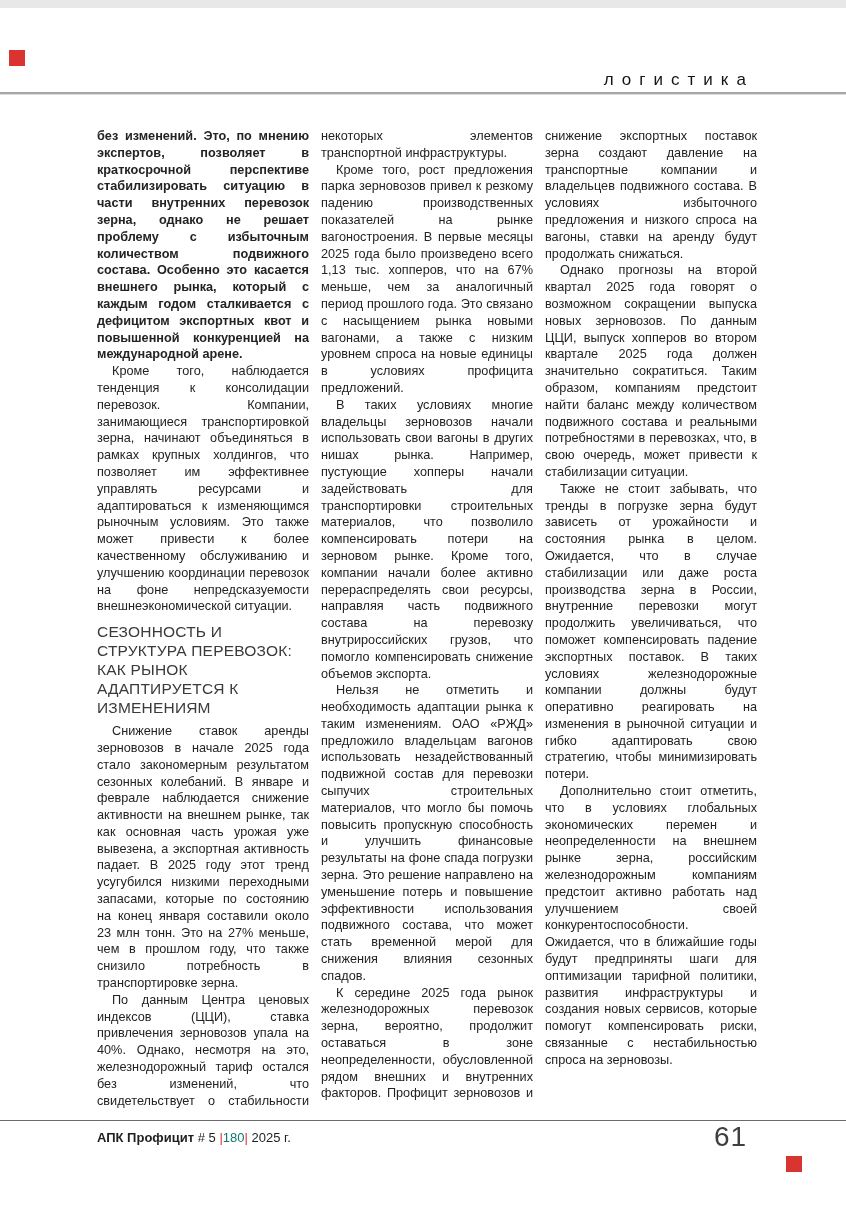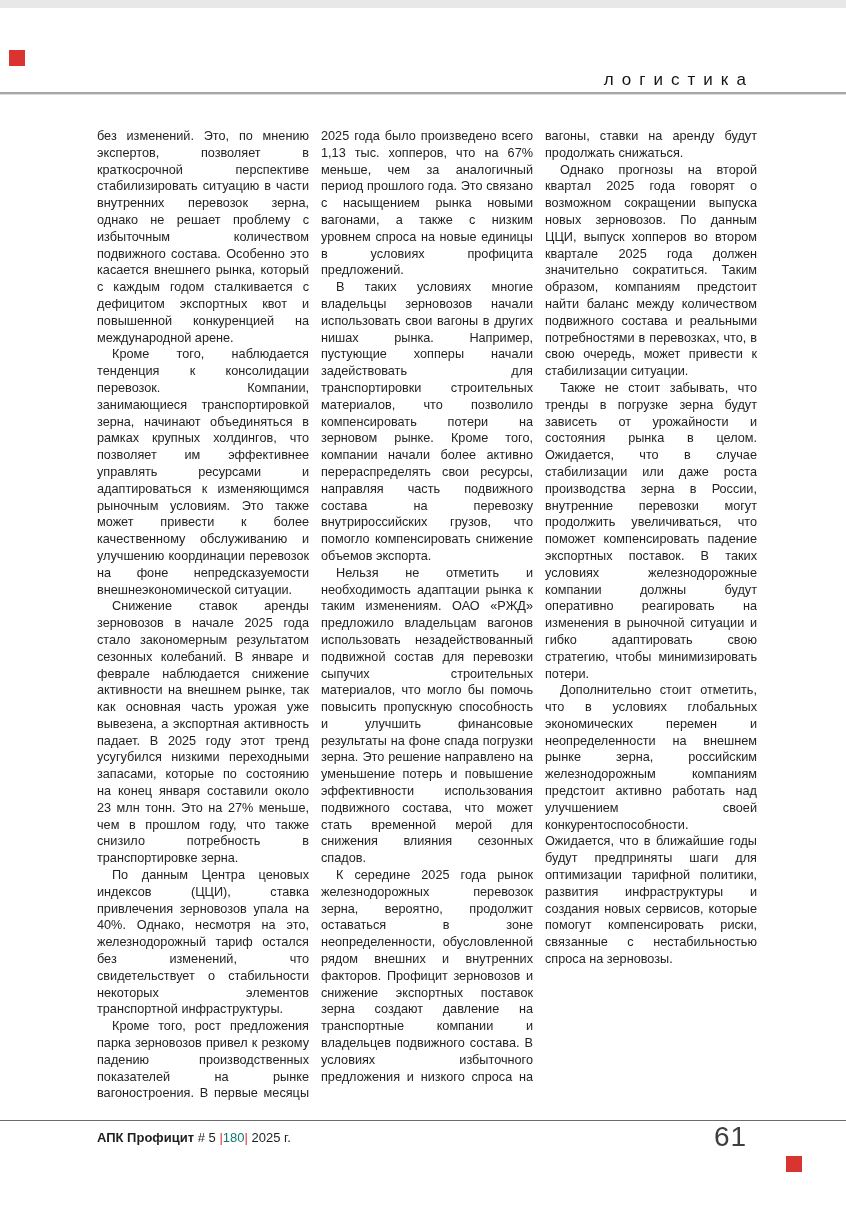--- a/index.html
+++ b/index.html
@@ -34,21 +34,21 @@
     position:absolute; left:97px; top:120px;
     width:660px; height:982px;
     column-count:3; column-gap:12px; column-fill:auto;
     font-size:12.7px; line-height:16.8px;
     text-align:justify;
     color:#232323;
     overflow:hidden;
     hyphens:auto;
   }
   .article p { margin:0; text-indent:15px; }
-  .article p.no-indent { text-indent:0; }
+  .article p.no-indent { text-indent:0;font-weight:bold; }
   .section-heading {
     font-size:15.5px; line-height:19px;
     font-weight:400; color:#3a3a3a;
     text-align:left; text-indent:0;
     margin:7px 0 6px 0;
     letter-spacing:0.2px;
   }
 
   
   .bottom-rule {
@@ -72,20 +72,21 @@
 
 <div class="page">
 
   <div class="corner-square top-left" style="background: rgb(217, 52, 48);"></div>
   <div class="section-header">логистика</div>
   <div class="top-rule"></div>
 
   <div class="article">
     <p class="no-indent">без изменений. Это, по мнению экспертов, позволяет в краткосрочной перспективе стабилизировать ситуацию в части внутренних перевозок зерна, однако не решает проблему с избыточным количеством подвижного состава. Особенно это касается внешнего рынка, который с каждым годом сталкивается с дефицитом экспортных квот и повышенной конкуренцией на международной арене.</p>
     <p>Кроме того, наблюдается тенденция к консолидации перевозок. Компании, занимающиеся транспортировкой зерна, начинают объединяться в рамках крупных холдингов, что позволяет им эффективнее управлять ресурсами и адаптироваться к изменяющимся рыночным условиям. Это также может привести к более качественному обслуживанию и улучшению координации перевозок на фоне непредсказуемости внешнеэкономической ситуации.</p>
+    <h2 class="section-heading" style="color: rgb(58, 58, 58);">СЕЗОННОСТЬ И СТРУКТУРА ПЕРЕВОЗОК: КАК РЫНОК АДАПТИРУЕТСЯ К ИЗМЕНЕНИЯМ</h2>
     <p>Снижение ставок аренды зерновозов в начале 2025 года стало закономерным результатом сезонных колебаний. В январе и феврале наблюдается снижение активности на внешнем рынке, так как основная часть урожая уже вывезена, а экспортная активность падает. В 2025 году этот тренд усугубился низкими переходными запасами, которые по состоянию на конец января составили около 23 млн тонн. Это на 27% меньше, чем в прошлом году, что также снизило потребность в транспортировке зерна.</p>
     <p>По данным Центра ценовых индексов (ЦЦИ), ставка привлечения зерновозов упала на 40%. Однако, несмотря на это, железнодорожный тариф остался без изменений, что свидетельствует о стабильности некоторых элементов транспортной инфраструктуры.</p>
     <p>Кроме того, рост предложения парка зерновозов привел к резкому падению производственных показателей на рынке вагоностроения. В первые месяцы 2025 года было произведено всего 1,13 тыс. хопперов, что на 67% меньше, чем за аналогичный период прошлого года. Это связано с насыщением рынка новыми вагонами, а также с низким уровнем спроса на новые единицы в условиях профицита предложений.</p>
     <p>В таких условиях многие владельцы зерновозов начали использовать свои вагоны в других нишах рынка. Например, пустующие хопперы начали задействовать для транспортировки строительных материалов, что позволило компенсировать потери на зерновом рынке. Кроме того, компании начали более активно перераспределять свои ресурсы, направляя часть подвижного состава на перевозку внутрироссийских грузов, что помогло компенсировать снижение объемов экспорта.</p>
     <p>Нельзя не отметить и необходимость адаптации рынка к таким изменениям. ОАО «РЖД» предложило владельцам вагонов использовать незадействованный подвижной состав для перевозки сыпучих строительных материалов, что могло бы помочь повысить пропускную способность и улучшить финансовые результаты на фоне спада погрузки зерна. Это решение направлено на уменьшение потерь и повышение эффективности использования подвижного состава, что может стать временной мерой для снижения влияния сезонных спадов.</p>
     <p>К середине 2025 года рынок железнодорожных перевозок зерна, вероятно, продолжит оставаться в зоне неопределенности, обусловленной рядом внешних и внутренних факторов. Профицит зерновозов и снижение экспортных поставок зерна создают давление на транспортные компании и владельцев подвижного состава. В условиях избыточного предложения и низкого спроса на вагоны, ставки на аренду будут продолжать снижаться.</p>
     <p>Однако прогнозы на второй квартал 2025 года говорят о возможном сокращении выпуска новых зерновозов. По данным ЦЦИ, выпуск хопперов во втором квартале 2025 года должен значительно сократиться. Таким образом, компаниям предстоит найти баланс между количеством подвижного состава и реальными потребностями в перевозках, что, в свою очередь, может привести к стабилизации ситуации.</p>
     <p>Также не стоит забывать, что тренды в погрузке зерна будут зависеть от урожайности и состояния рынка в целом. Ожидается, что в случае стабилизации или даже роста производства зерна в России, внутренние перевозки могут продолжить увеличиваться, что поможет компенсировать падение экспортных поставок. В таких условиях железнодорожные компании должны будут оперативно реагировать на изменения в рыночной ситуации и гибко адаптировать свою стратегию, чтобы минимизировать потери.</p>
     <p>Дополнительно стоит отметить, что в условиях глобальных экономических перемен и неопределенности на внешнем рынке зерна, российским железнодорожным компаниям предстоит активно работать над улучшением своей конкурентоспособности. Ожидается, что в ближайшие годы будут предприняты шаги для оптимизации тарифной политики, развития инфраструктуры и создания новых сервисов, которые помогут компенсировать риски, связанные с нестабильностью спроса на зерновозы.</p>
 

